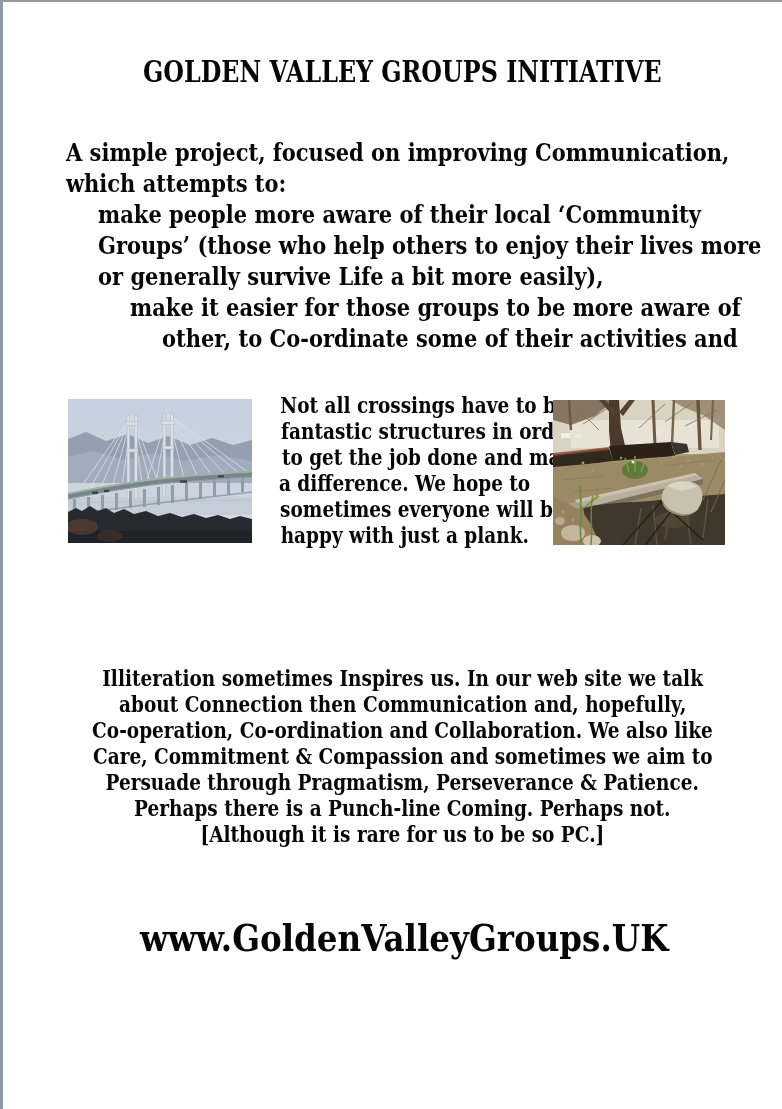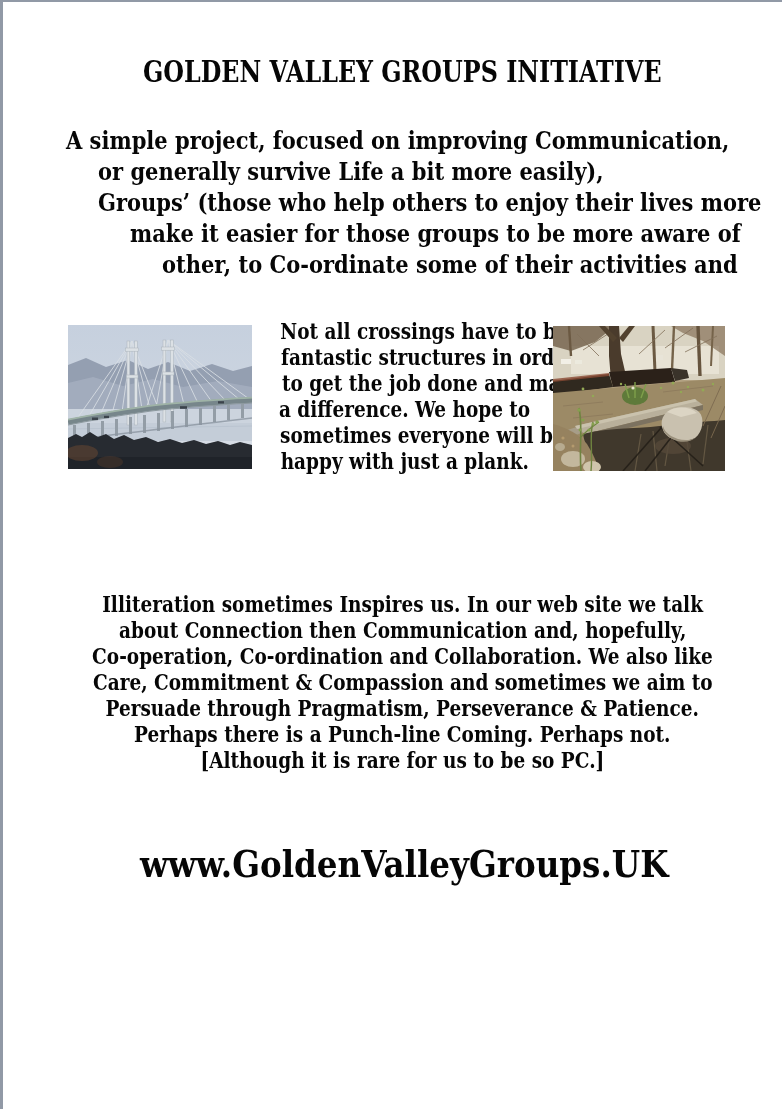--- a/index.html
+++ b/index.html
@@ -21,21 +21,21 @@
   
   .title {
     margin: 52px 0 0 0;
     text-align: center;
     position: relative; left: 10px;
     font-size: 29px; line-height: 36px;
   }
   .title .cx { transform: scaleX(0.82); transform-origin: 50% 50%; }
 
   
-  .main-text { margin-top: 35px; margin-left: 63px; }
+  .main-text { margin-top: 47px; margin-left: 63px; }
   .ln { height: 31px; line-height: 31px; font-size: 25px; }
   .ln .cx { transform: scaleX(0.84); transform-origin: 0 50%; }
   .i1 { margin-left: 32px; }
   .i2 { margin-left: 64px; }
   .i3 { margin-left: 96px; }
 
   
   .photo-row { position: relative; margin-top: 38px; height: 164px; }
   .photo { position: absolute; display: block; }
   .photo.left  { left: 65px;  top: 7px; width: 184px; height: 144px; }
@@ -59,22 +59,24 @@
 </style>
 </head>
 <body>
 
 <div class="page">
 
   <h1 class="title"><span class="cx">GOLDEN VALLEY GROUPS INITIATIVE</span></h1>
 
   <div class="main-text">
     <div class="ln"><span class="cx">A simple project, focused on improving Communication,</span></div>
+    <div class="ln"><span class="cx">which attempts to:</span></div>
+    <div class="ln i1"><span class="cx">make people more aware of their local ‘Community</span></div>
+    <div class="ln i1"><span class="cx">Groups’ (those who help others to enjoy their lives more</span></div>
     <div class="ln i1"><span class="cx">or generally survive Life a bit more easily),</span></div>
-    <div class="ln i1"><span class="cx">Groups’ (those who help others to enjoy their lives more</span></div>
     <div class="ln i2"><span class="cx">make it easier for those groups to be more aware of</span></div>
     <div class="ln i3"><span class="cx">other, to Co-ordinate some of their activities and</span></div>
   </div>
 
   <div class="photo-row">
 
     <svg class="photo left" viewBox="0 0 184 144" aria-hidden="true">
       <defs>
         <linearGradient id="sky" x1="0" y1="0" x2="0" y2="1">
           <stop offset="0" stop-color="#c6d0de"></stop>

